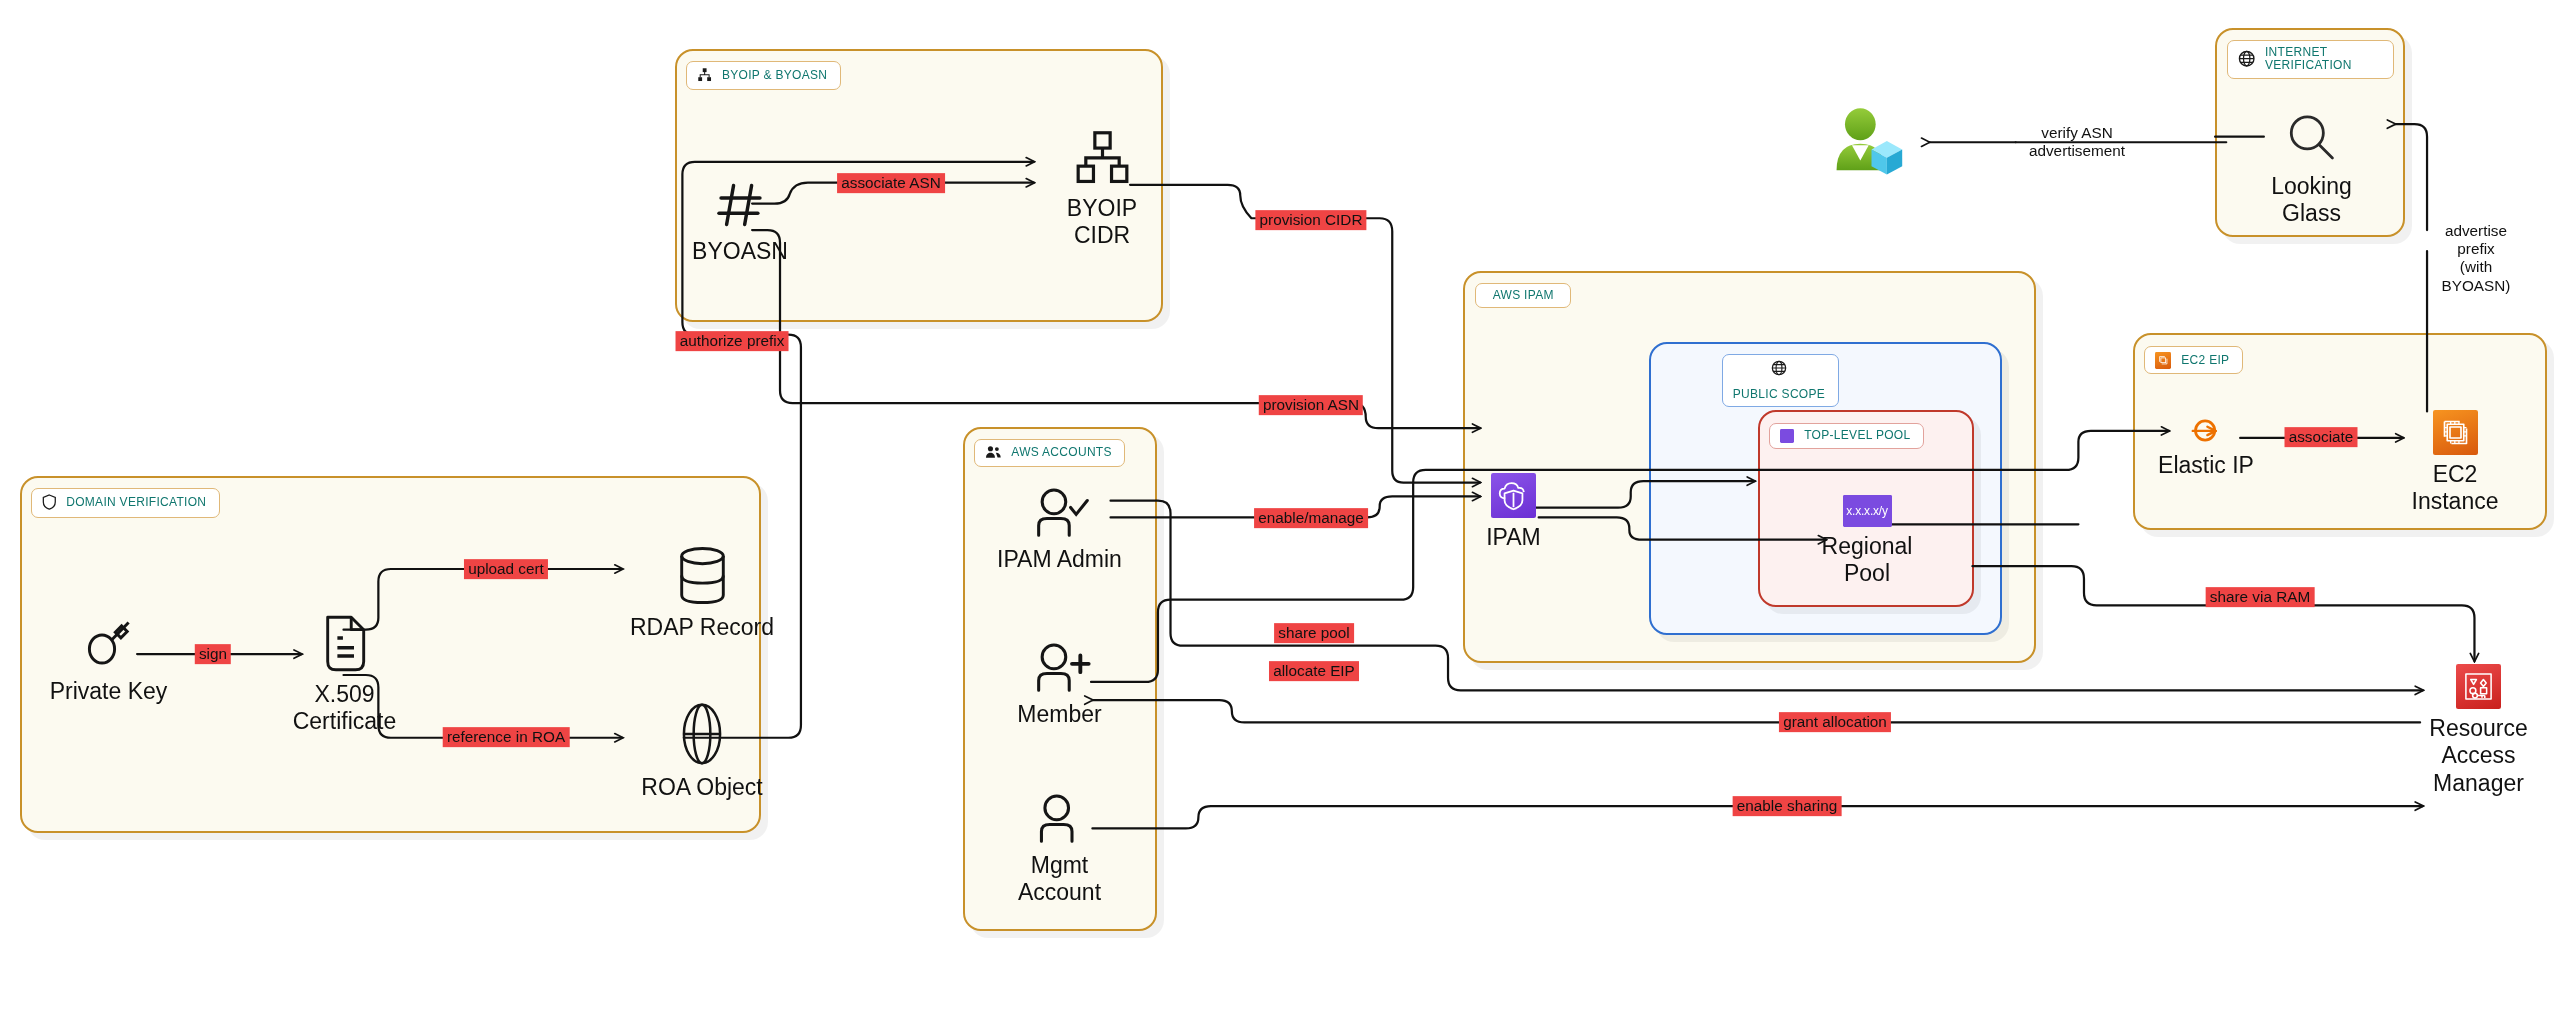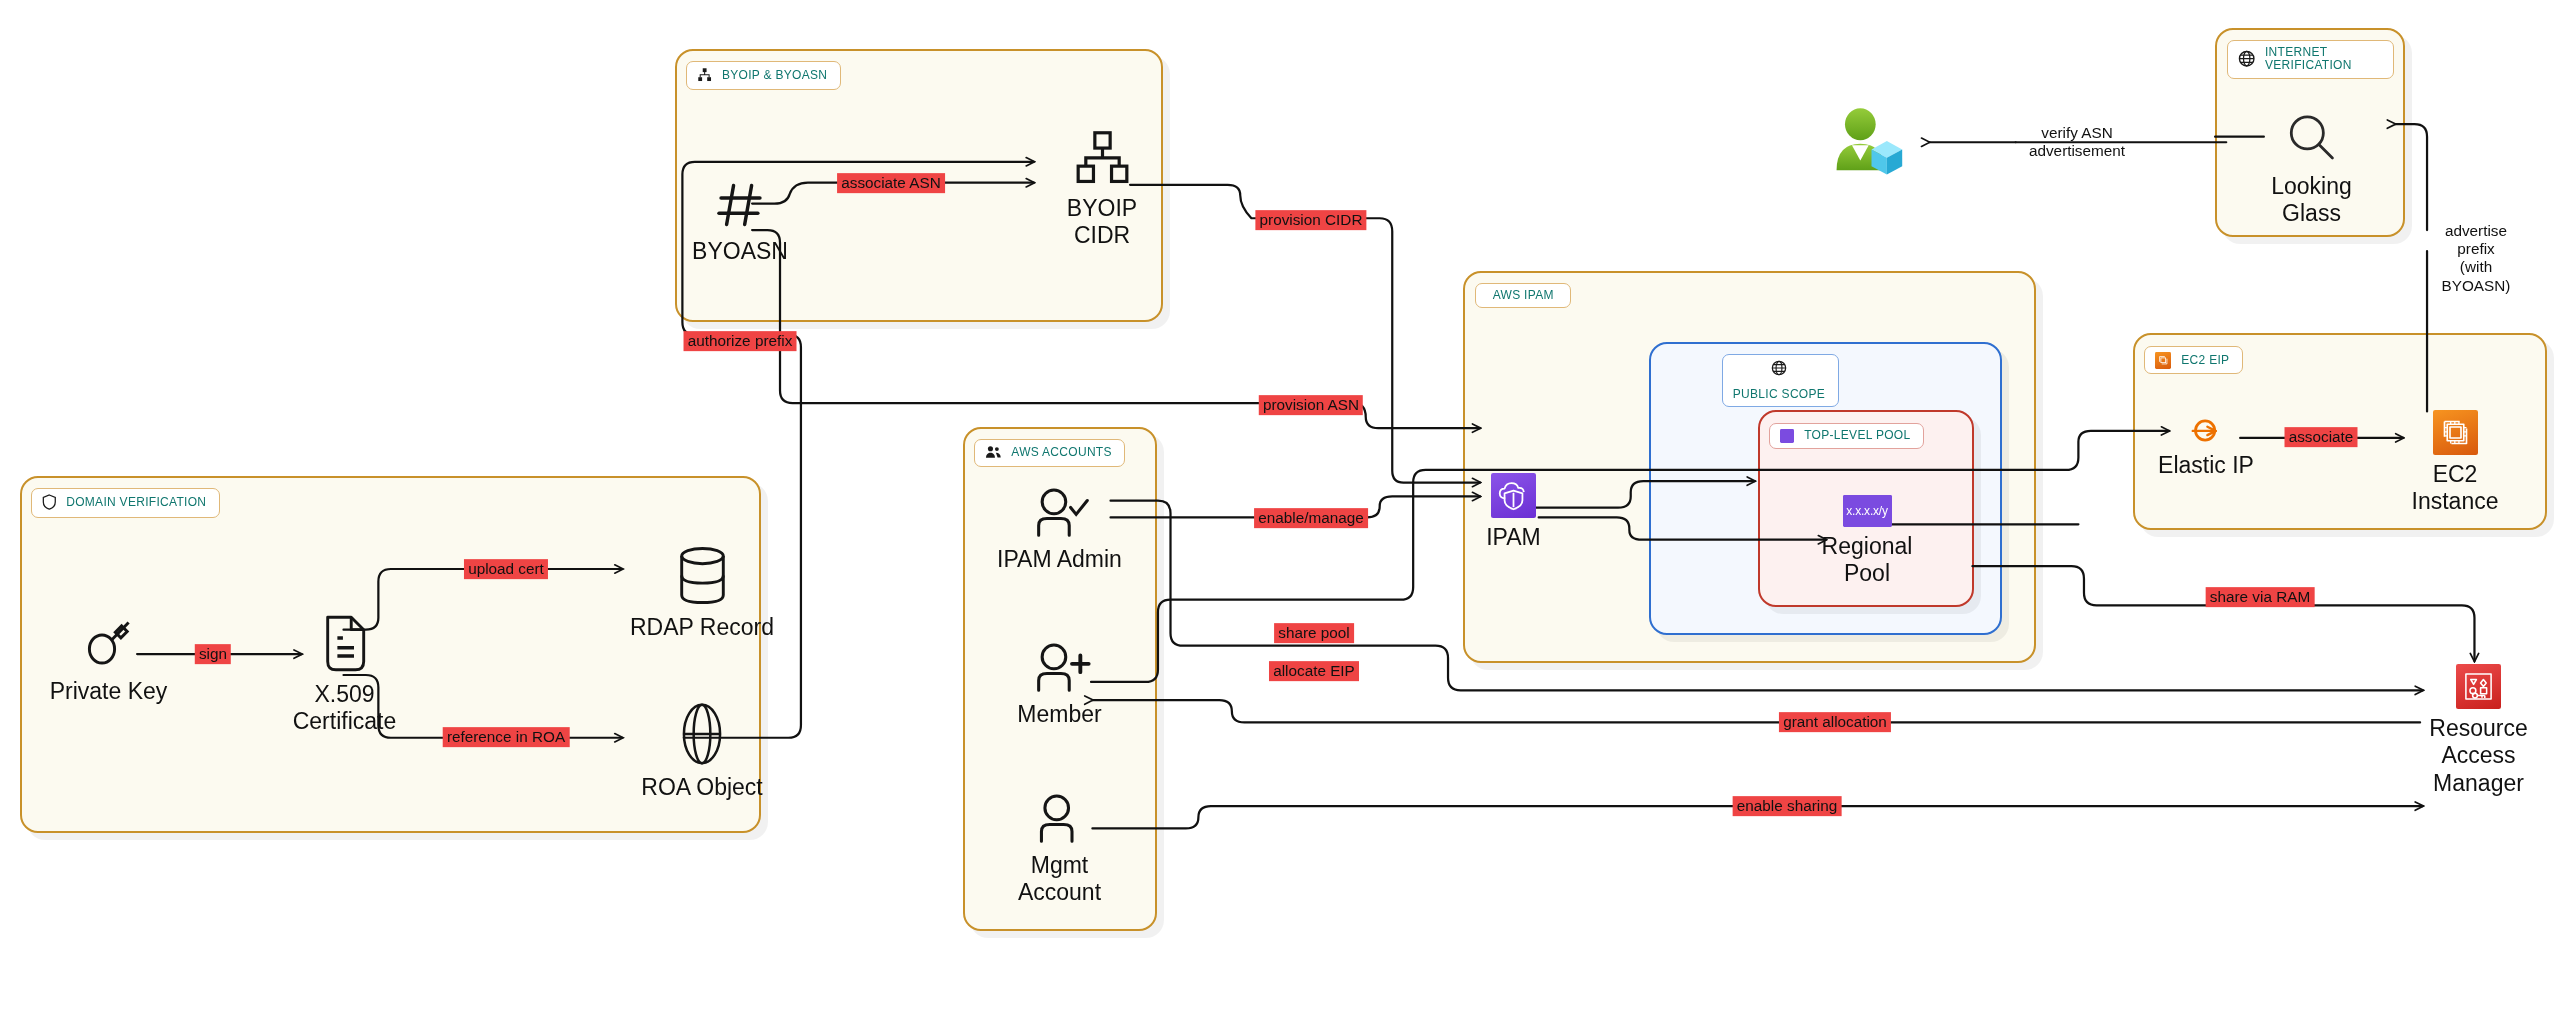--- a/index.html
+++ b/index.html
@@ -195,21 +195,21 @@
     </g>
 
     <g fill="none" stroke="#ED7100" stroke-width="3.4" stroke-linecap="round">
       <path d="M3144 618 H3176" marker-end="url(#ahO)"></path>
     </g>
   </svg>
 
   <div class="elabel" style="left:891px;top:183px;">associate ASN</div>
   <div class="elabel" style="left:1311px;top:220px;">provision CIDR</div>
   <div class="elabel" style="left:1311px;top:405px;">provision ASN</div>
-  <div class="elabel" style="left:732px;top:341px;margin-left:8px;">authorize prefix</div>
+  <div class="elabel" style="left:732px;top:341px;">authorize prefix</div>
   <div class="elabel" style="left:213px;top:654px;">sign</div>
   <div class="elabel" style="left:506px;top:569px;">upload cert</div>
   <div class="elabel" style="left:506px;top:737px;">reference in ROA</div>
   <div class="elabel" style="left:1311px;top:518px;">enable/manage</div>
   <div class="elabel" style="left:1314px;top:633px;">share pool</div>
   <div class="elabel" style="left:1314px;top:671px;">allocate EIP</div>
   <div class="elabel" style="left:1835px;top:722px;">grant allocation</div>
   <div class="elabel" style="left:1787px;top:806px;">enable sharing</div>
   <div class="elabel" style="left:2260px;top:597px;">share via RAM</div>
   <div class="elabel" style="left:2321px;top:437px;">associate</div>

